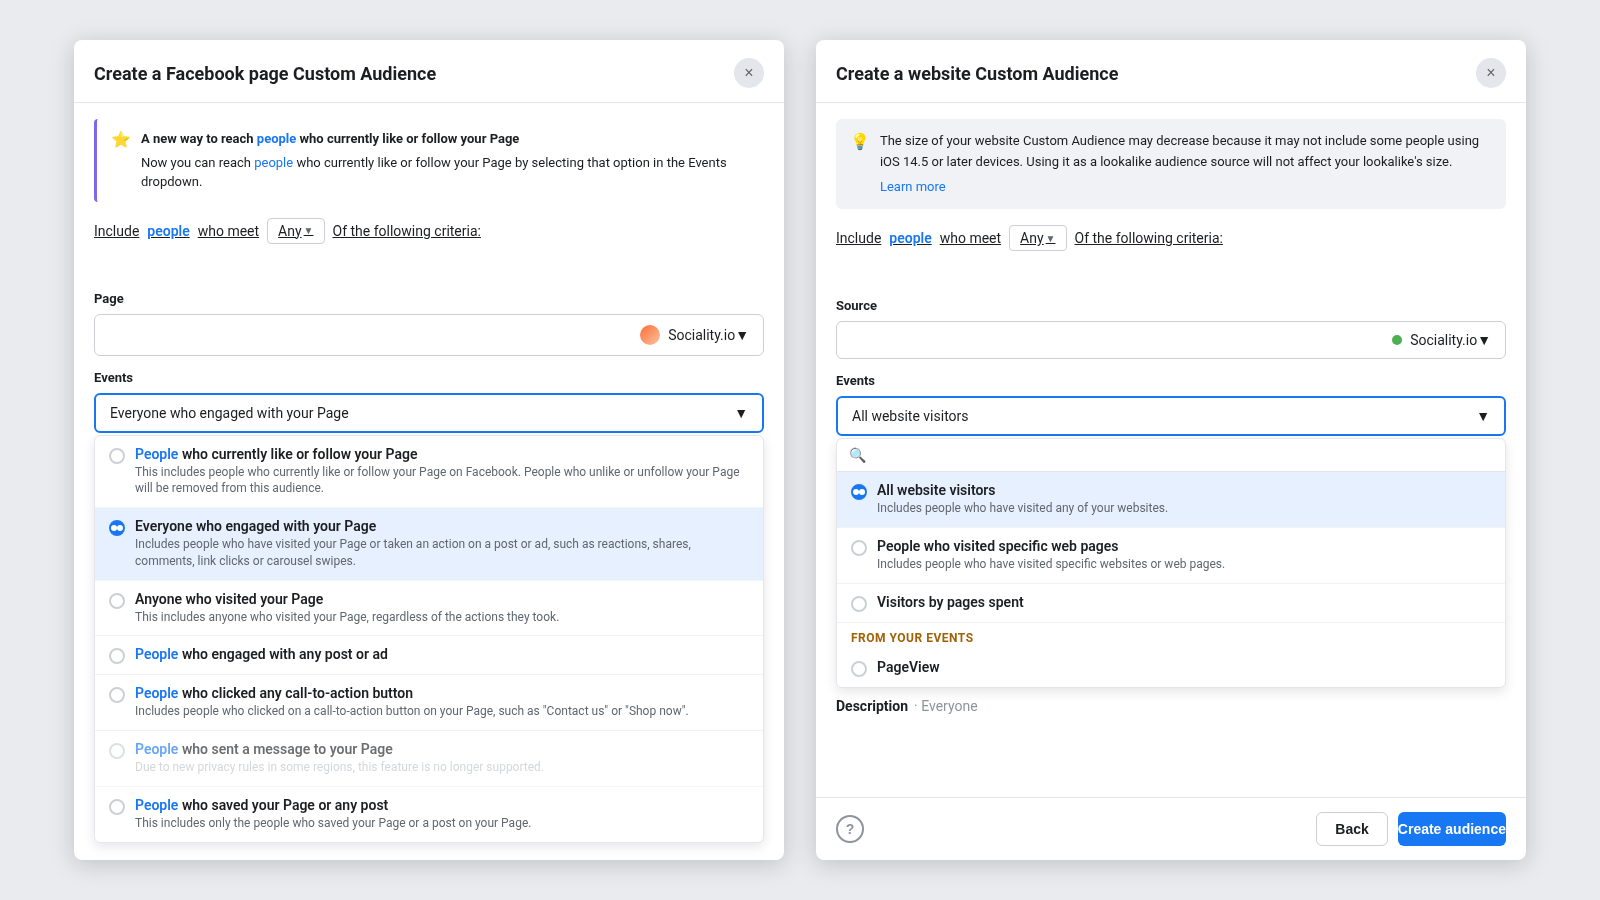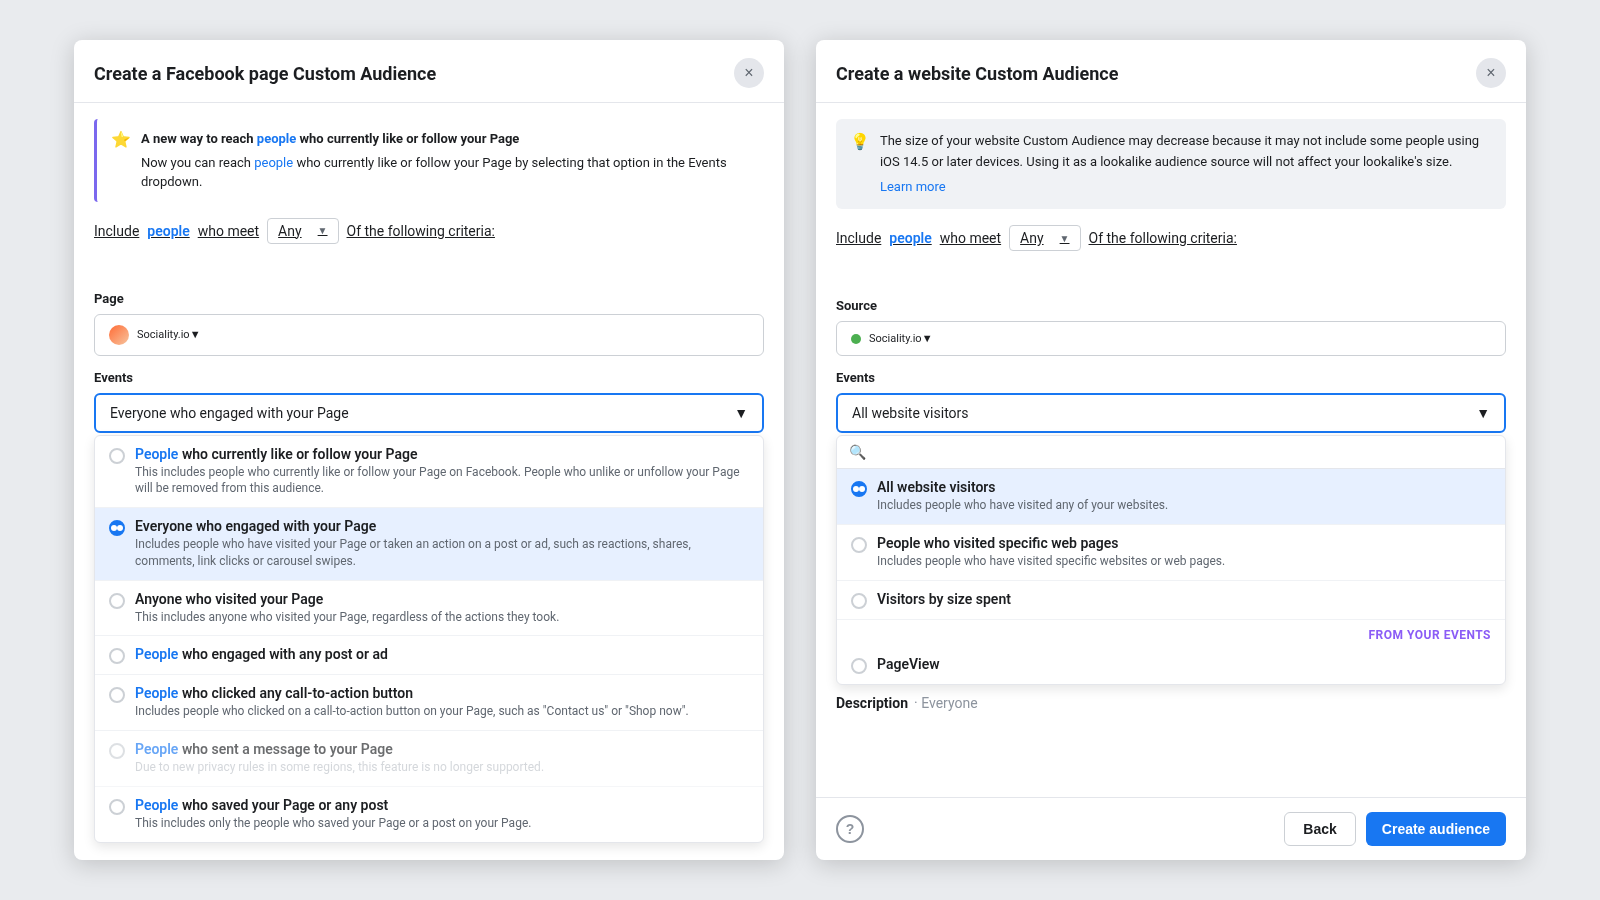--- a/index.html
+++ b/index.html
@@ -139,47 +139,47 @@
 
     .dropdown-inline {
       display: flex;
       align-items: center;
       border: 1px solid #ccd0d5;
       border-radius: 4px;
       background: #fff;
       padding: 4px 10px;
       font-size: 14px;
       cursor: pointer;
-      gap: 16px;
+      gap: 2px;
     }
 
     .dropdown-inline .chevron {
       font-size: 10px;
       color: #606770;
     }
 
     .section-label {
       font-size: 13px;
       font-weight: 700;
       color: #1c1e21;
       margin-bottom: 8px;
     }
 
     .select-field {
       width: 100%;
       border: 1px solid #ccd0d5;
       border-radius: 6px;
       padding: 10px 14px;
-      font-size: 11px;
-      color: #1c1e21;
-      background: #fff;
-      cursor: pointer;
-      display: flex;
-      align-items: center;
-      justify-content: flex-start;
+      font-size: 14px;
+      color: #1c1e21;
+      background: #fff;
+      cursor: pointer;
+      display: flex;
+      align-items: center;
+      justify-content: flex-end;
       margin-bottom: 14px;
     }
 
     .select-field-inner {
       display: flex;
       align-items: center;
       gap: 8px;
     }
 
     .source-dot {
@@ -308,25 +308,24 @@
       color: #1877f2;
     }
 
     .dropdown-item-text .desc.disabled {
       color: #bec3c9;
     }
 
     .dropdown-section-label {
       font-size: 12px;
       font-weight: 700;
-      color: #8b5cf6;
+      color: #a16207;
       padding: 8px 14px 4px 14px;
       text-transform: uppercase;
       letter-spacing: 0.5px;
-      text-align: right;
     }
 
     .section-gap {
       margin-bottom: 14px;
       margin-top: 47px;
     }
 
     .description-row {
       display: flex;
       align-items: center;
@@ -378,21 +377,21 @@
       border-radius: 6px;
       border: 1px solid #ccd0d5;
       background: #fff;
       font-size: 14px;
       font-weight: 700;
       color: #1c1e21;
       cursor: pointer;
     }
 
     .btn-create {
-      padding: 8px 16px;
+      padding: 8px 0;
       border-radius: 6px;
       border: none;
       background: #1877f2;
       font-size: 14px;
       font-weight: 600;
       color: #fff;
       cursor: pointer;
     }
 
   </style>
@@ -578,21 +577,21 @@
           <div class="radio"></div>
           <div class="dropdown-item-text">
             <div class="title">People who visited specific web pages</div>
             <div class="desc">Includes people who have visited specific websites or web pages.</div>
           </div>
         </div>
 
         <div class="dropdown-item">
           <div class="radio"></div>
           <div class="dropdown-item-text">
-            <div class="title">Visitors by size spent</div>
+            <div class="title">Visitors by pages spent</div>
           </div>
         </div>
 
         <div class="dropdown-section-label">From your events</div>
 
         <div class="dropdown-item">
           <div class="radio"></div>
           <div class="dropdown-item-text">
             <div class="title">PageView</div>
           </div>

